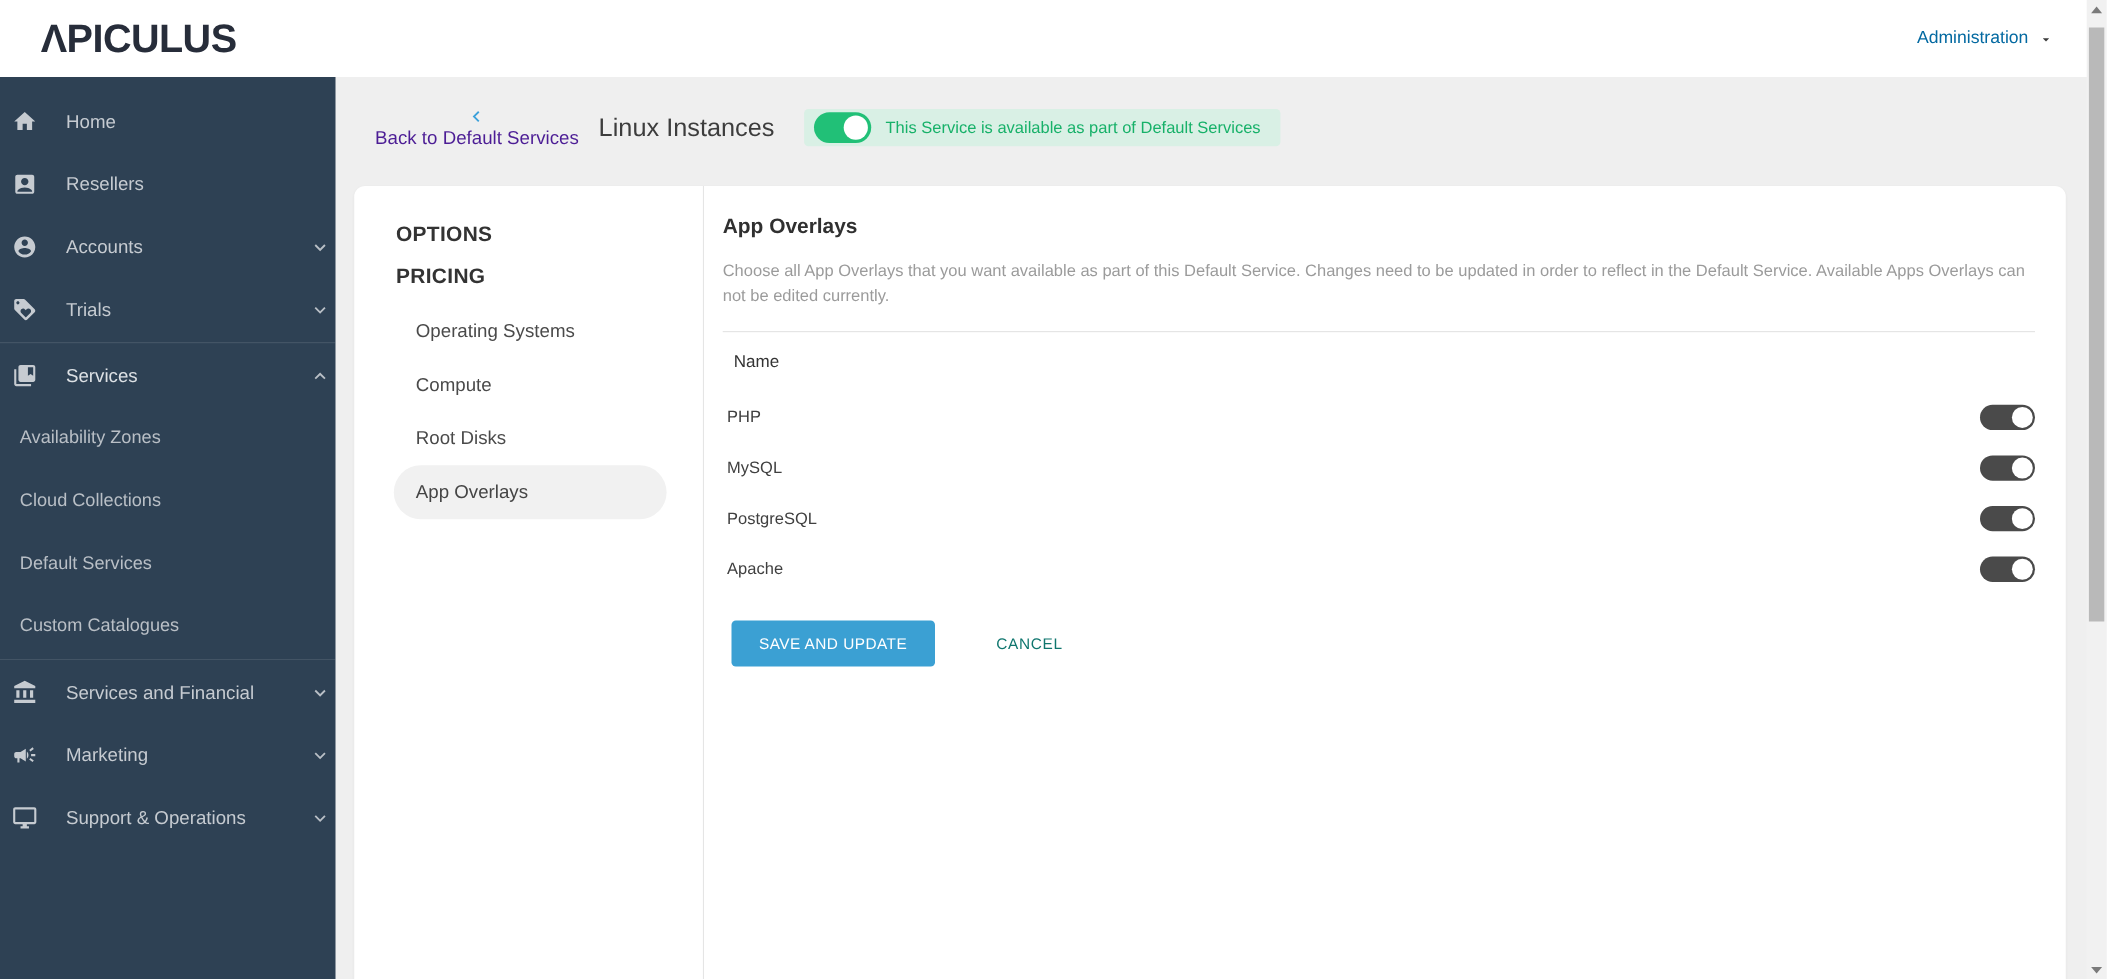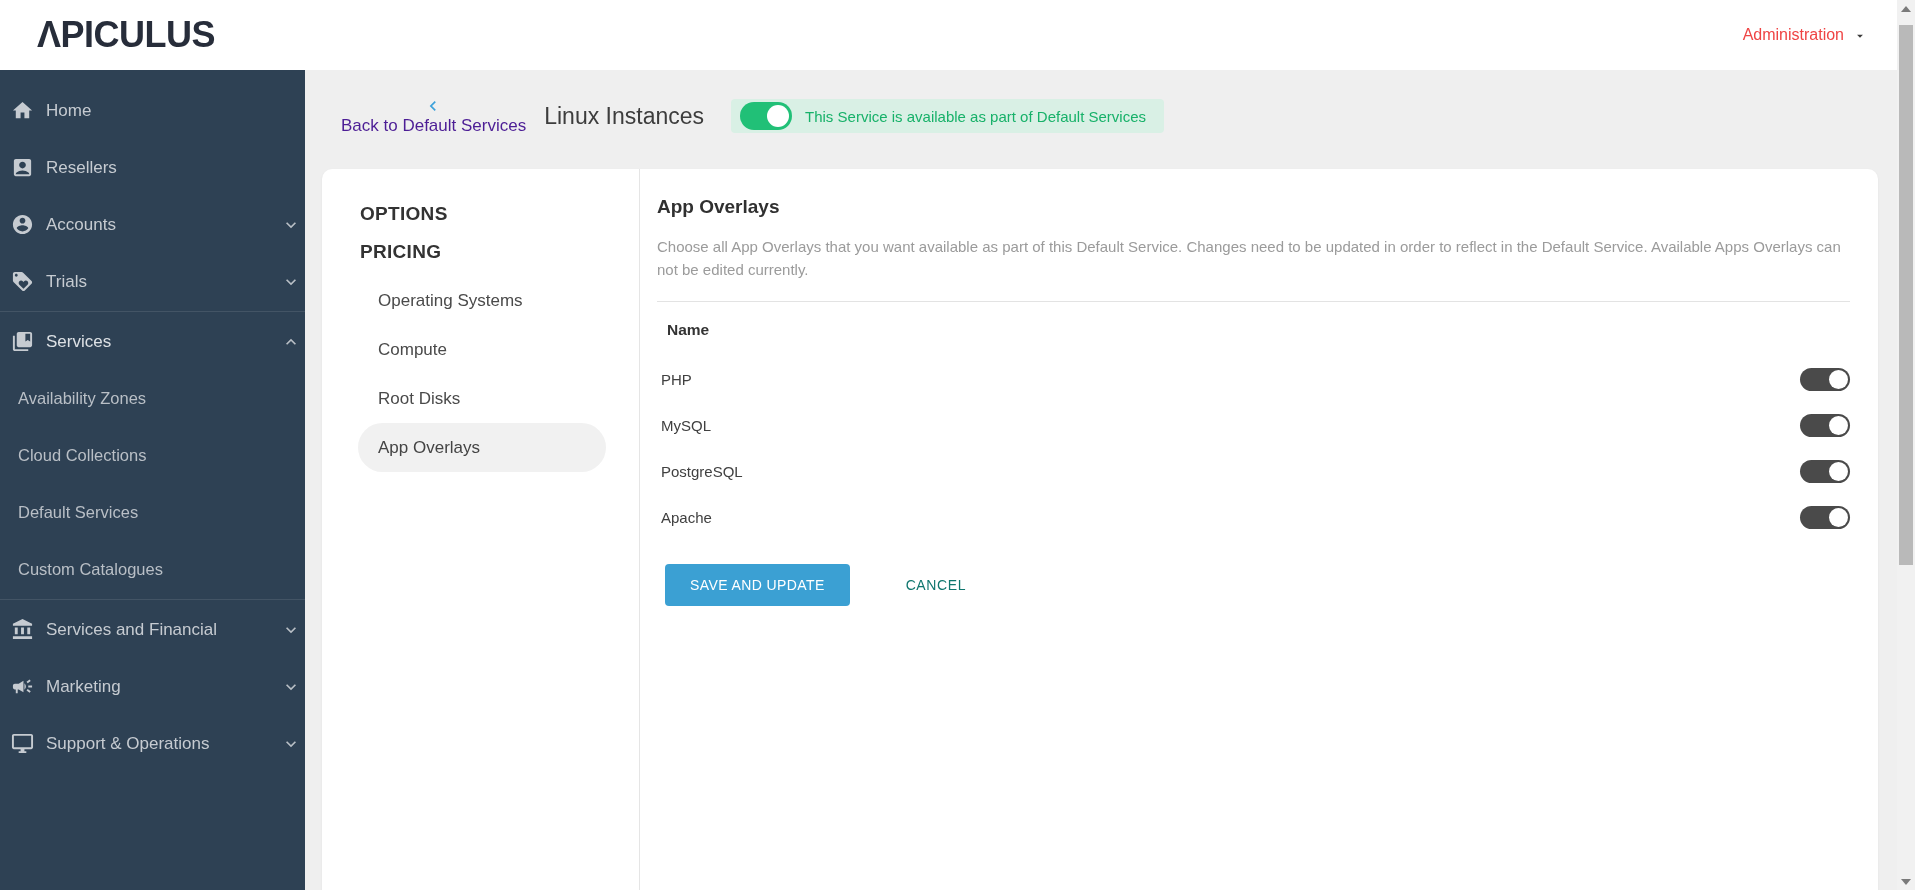--- a/index.html
+++ b/index.html
@@ -14,35 +14,35 @@
     height:70px; background:#ffffff;
     display:flex; align-items:center; justify-content:space-between;
     padding:0 48px 0 37px;
   }
   .logo {
     font-size:36px; font-weight:800; color:#272d3a; letter-spacing:-0.5px;
     cursor:pointer; user-select:none;
   }
   .admin-menu {
     display:flex; align-items:center; gap:9px;
-    color:#ef4444; font-size:16px; cursor:pointer;
+    color:#0369a1; font-size:16px; cursor:pointer;
   }
   .admin-menu svg { width:14px; height:14px; fill:#3b3b3b; margin-top:2px; }
 
   
   .app { display:flex; height:820px; }
 
   
   .sidebar {
     width:305px; flex-shrink:0; background:#2e4154; color:#c6cbd1;
     padding-top:12px; overflow:hidden;
   }
   .nav-item {
     height:57px; display:flex; align-items:center;
-    padding:0 4px 0 11px; gap:12px; font-size:17px; cursor:pointer;
+    padding:0 4px 0 11px; gap:26px; font-size:17px; cursor:pointer;
   }
   .nav-item .ic { width:23px; height:23px; flex-shrink:0; display:flex; }
   .nav-item .ic svg { width:23px; height:23px; fill:#c6cbd1; }
   .nav-item.bright { color:#dde1e5; }
   .nav-chevron { margin-left:auto; width:20px; height:20px; }
   .nav-chevron svg { width:20px; height:20px; fill:#b9bfc6; }
   .sub-item {
     height:57px; display:flex; align-items:center;
     padding-left:18px; font-size:16.5px; color:#b9bfc6; cursor:pointer;
   }
@@ -94,21 +94,21 @@
   }
   .option-item.selected { background:#f1f1f1; color:#444; }
 
   .main-panel { flex:1; min-width:0; padding:26px 28px 0 17px; }
   .main-title { font-size:19px; font-weight:700; color:#303030; line-height:24px; }
   .description {
     margin-top:16px; color:#9b9b9b; font-size:15px; line-height:23px;
     max-width:1195px;
   }
   .rule { border:none; border-top:1px solid #e3e3e3; margin:20px 0 0; }
-  .name-header { margin-top:18px; padding-left:10px; font-size:15.5px; font-weight:700; color:#333; line-height:20px; }
+  .name-header { margin-top:18px; padding-left:10px; font-size:15.5px; font-weight:400; color:#333; line-height:20px; }
   .overlay-rows { margin-top:16px; }
   .overlay-row {
     height:46px; display:flex; align-items:center; justify-content:space-between;
     padding-left:4px;
   }
   .overlay-name { font-size:15px; color:#404040; }
   .toggle-dark {
     width:50px; height:23px; background:#4a4a4a; border-radius:12px;
     position:relative; cursor:pointer; flex-shrink:0;
   }

